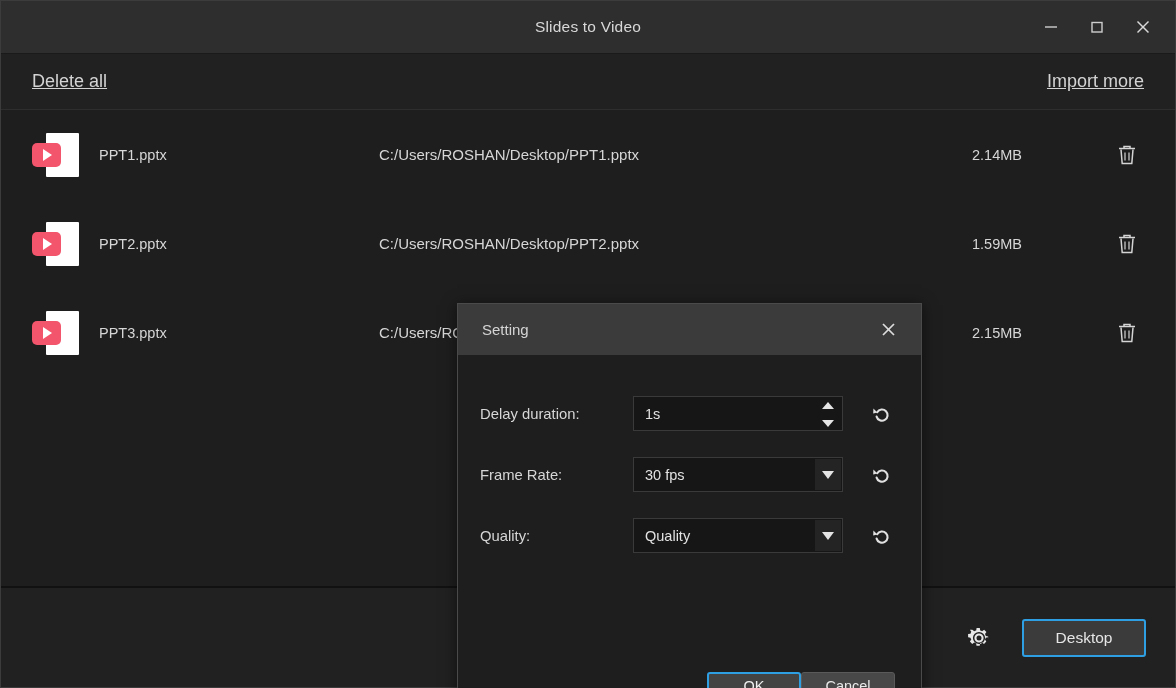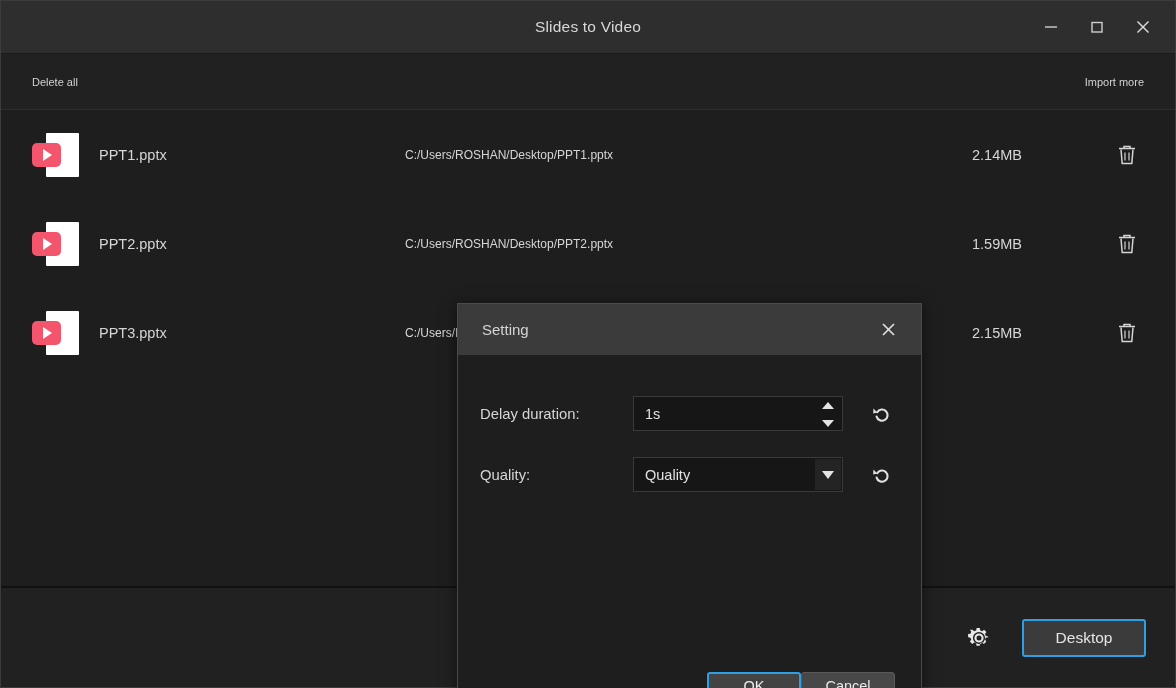--- a/index.html
+++ b/index.html
@@ -63,24 +63,25 @@
     height: 56px;
     flex: 0 0 56px;
     background: #212121;
     display: flex;
     align-items: center;
     justify-content: space-between;
     padding: 0 31px;
     border-bottom: 1px solid #2e2e2e;
   }
   .toolbar-link {
-    font-size: 11px;
+    font-size: 18px;
     color: #d3d3d3;
     cursor: pointer;
     user-select: none;
+    text-decoration: underline;
   }
 
   
   .filelist {
     position: relative;
     flex: 1 1 auto;
     background: #1e1e1e;
     overflow: hidden;
   }
   .file-row {
@@ -137,22 +138,22 @@
 
   .file-name {
     position: absolute;
     left: 98px;
     font-size: 14.5px;
     color: #d6d6d6;
     white-space: nowrap;
   }
   .file-path {
     position: absolute;
-    left: 404px;
-    font-size: 12px;
+    left: 378px;
+    font-size: 15px;
     color: #d6d6d6;
     white-space: nowrap;
   }
   .file-size {
     position: absolute;
     left: 971px;
     font-size: 14.5px;
     color: #d6d6d6;
     white-space: nowrap;
   }
@@ -492,20 +493,35 @@
           </div>
         </div>
         <div class="reset-btn">
           <svg width="22" height="22" viewBox="0 0 22 22">
             <path d="M6.2 9.2 A5.6 5.6 0 1 1 5.6 13.6" fill="none" stroke="#e0e0e0" stroke-width="2.1" stroke-linecap="round"></path>
             <path d="M2.4 5.6 L6.4 9.6 L2.2 10.4 Z" fill="#e0e0e0"></path>
           </svg>
         </div>
       </div>
 
+      <div class="form-row">
+        <span class="form-label">Frame Rate:</span>
+        <div class="field">
+          <span class="field-value">30 fps</span>
+          <div class="dd-arrow">
+              <i></i>
+            </div>
+        </div>
+        <div class="reset-btn">
+          <svg width="22" height="22" viewBox="0 0 22 22">
+            <path d="M6.2 9.2 A5.6 5.6 0 1 1 5.6 13.6" fill="none" stroke="#e0e0e0" stroke-width="2.1" stroke-linecap="round"></path>
+            <path d="M2.4 5.6 L6.4 9.6 L2.2 10.4 Z" fill="#e0e0e0"></path>
+          </svg>
+        </div>
+      </div>
 
       <div class="form-row">
         <span class="form-label">Quality:</span>
         <div class="field">
           <span class="field-value">Quality</span>
           <div class="dd-arrow">
               <i></i>
             </div>
         </div>
         <div class="reset-btn">

